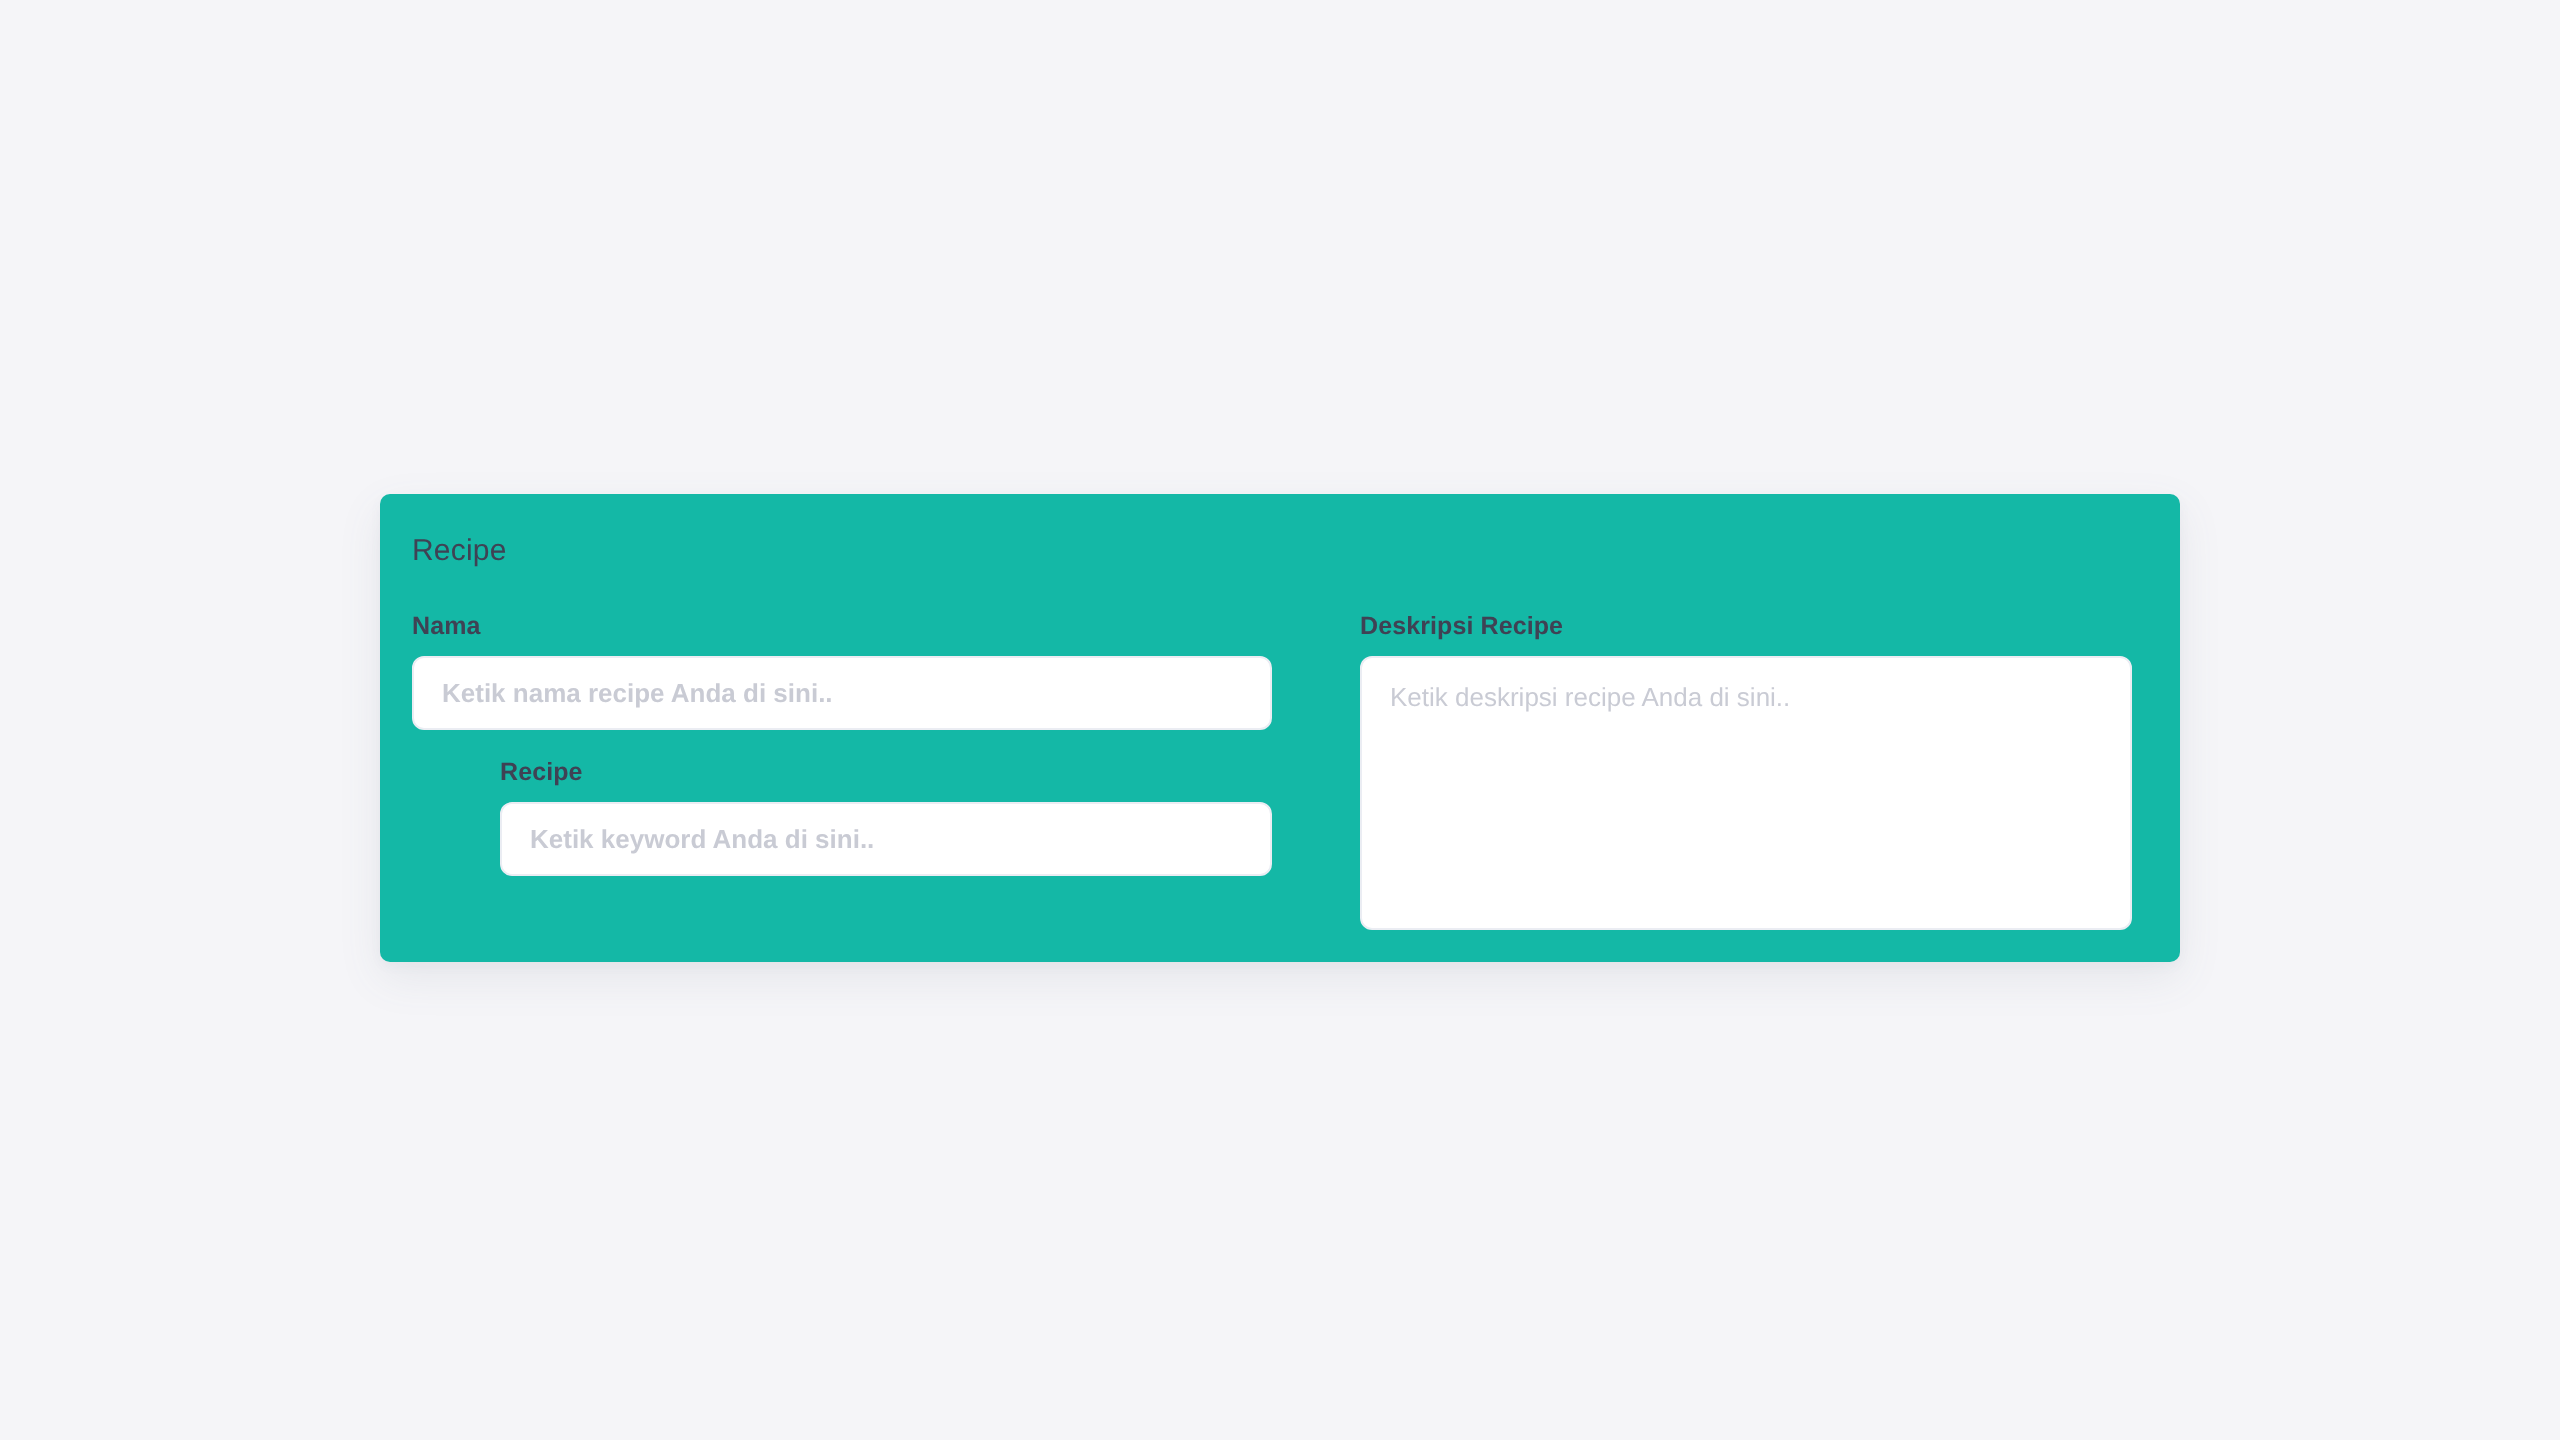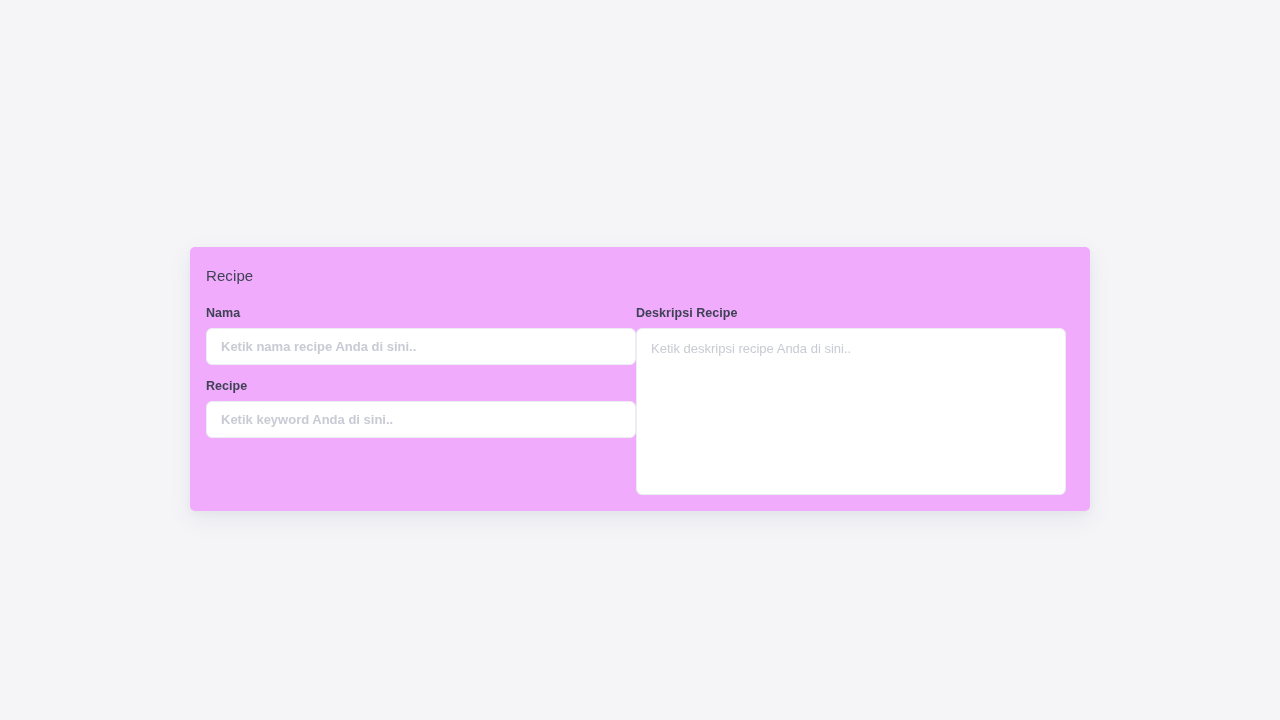--- a/index.html
+++ b/index.html
@@ -23,21 +23,21 @@
     width: 1280px;
     height: 720px;
   }
 
   
   .card {
     position: absolute;
     left: 190px;
     top: 247px;
     width: 900px;
-    background: #f0abfc;
+    background: #14b8a6;
     border-radius: 5px;
     box-shadow: 0 8px 22px rgba(100, 110, 130, 0.10),
                 0 2px 6px rgba(100, 110, 130, 0.05);
     padding: 16px 24px 16px 16px;
   }
 
   .card-title {
     font-size: 15px;
     font-weight: 500;
     color: #3f4254;
@@ -53,21 +53,21 @@
   }
 
   .col {
     flex: 1 1 0;
     min-width: 0;
   }
 
   .field {
     margin-bottom: 14px;
   }
-  .field:last-child { margin-bottom: 0; }
+  .field:last-child { margin-bottom: 0; margin-left: 44px; }
 
   .field-label {
     display: block;
     font-size: 12.5px;
     font-weight: 700;
     color: #3f4254;
     letter-spacing: 0.05px;
     margin-bottom: 8px;
   }
 
@@ -85,21 +85,21 @@
     padding: 10px 14px;
   }
 
   .text-input {
     height: 37px;
     line-height: 1;
     font-weight: bold;
   }
 
   .text-area {
-    height: 167px;
+    height: 137px;
     resize: none;
     padding-top: 11px;
     line-height: 1.4;
   }
 
   .text-input::placeholder,
   .text-area::placeholder {
     color: #c9cbd4;
     opacity: 1;
   }

